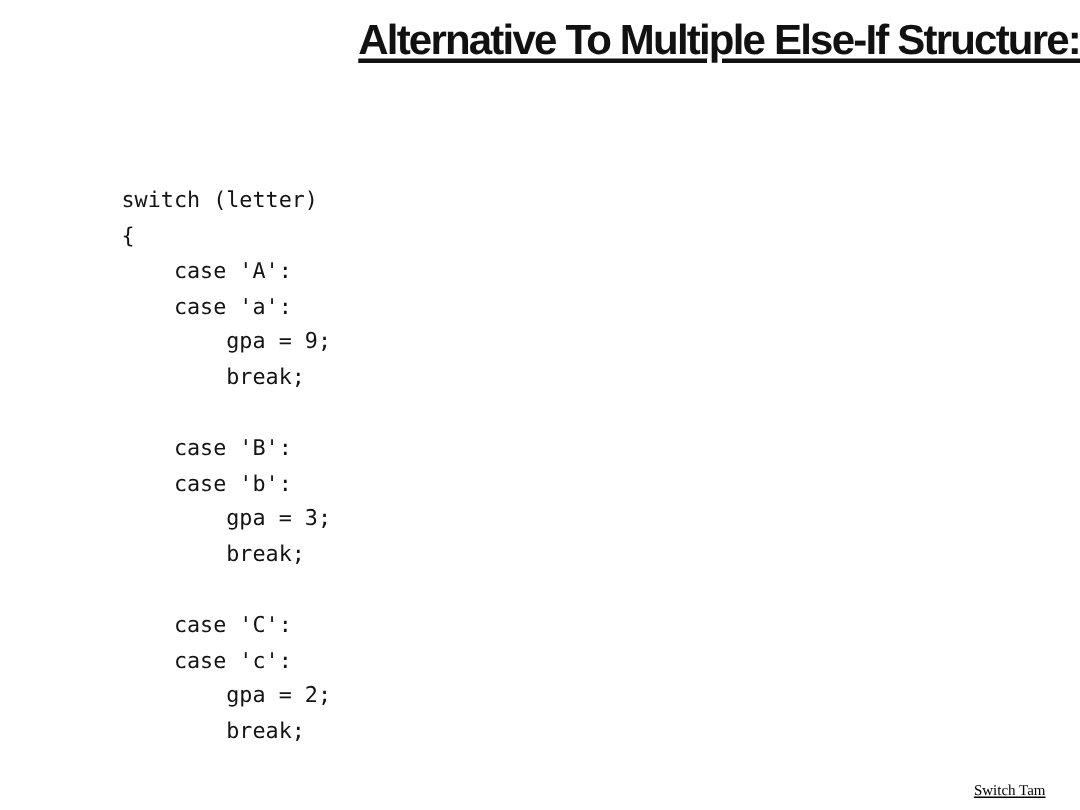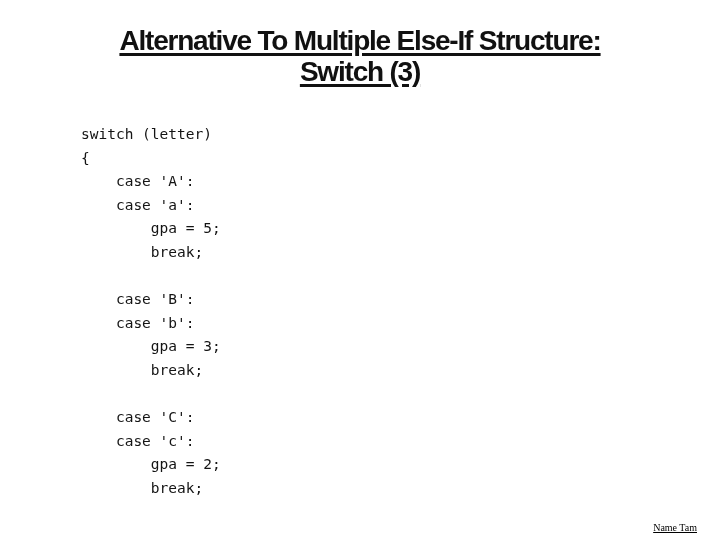--- a/index.html
+++ b/index.html
@@ -7,22 +7,22 @@
     position:relative;
     width:720px; height:540px;
     margin:0 auto;
     background:#ffffff;
     color:#111111;
     font-family:"Liberation Sans", sans-serif;
     overflow:hidden;
   }
   .title {
     position:absolute;
-    top:25px; left:0; width:100%;
-    text-align:center;
+    top:11px; left:0; width:100%;
+    text-align:right;
     font-weight:bold;
     font-size:28px;
     line-height:31px;
     letter-spacing:-1.2px;
   }
   .title-line {
     text-decoration:underline;
     text-decoration-thickness:2.5px;
     text-underline-offset:3px;
   }
@@ -67,36 +67,35 @@
     color:#000;
   }
 </style>
 </head>
 <body>
 
 <div class="slide">
 
   <div class="title">
     <div class="title-line">Alternative To Multiple Else-If Structure:</div>
-    <div class="title-line">Switch (3)</div>
   </div>
 
 
   <pre class="code-block">switch (letter)
 {
     case 'A':
     case 'a':
-        gpa = 5;
+        gpa = 9;
         break;
 
     case 'B':
     case 'b':
         gpa = 3;
         break;
 
     case 'C':
     case 'c':
         gpa = 2;
         break;</pre>
 
-  <div class="footer">Name Tam</div>
+  <div class="footer">Switch Tam</div>
 
 </div>
 
 </body></html>

